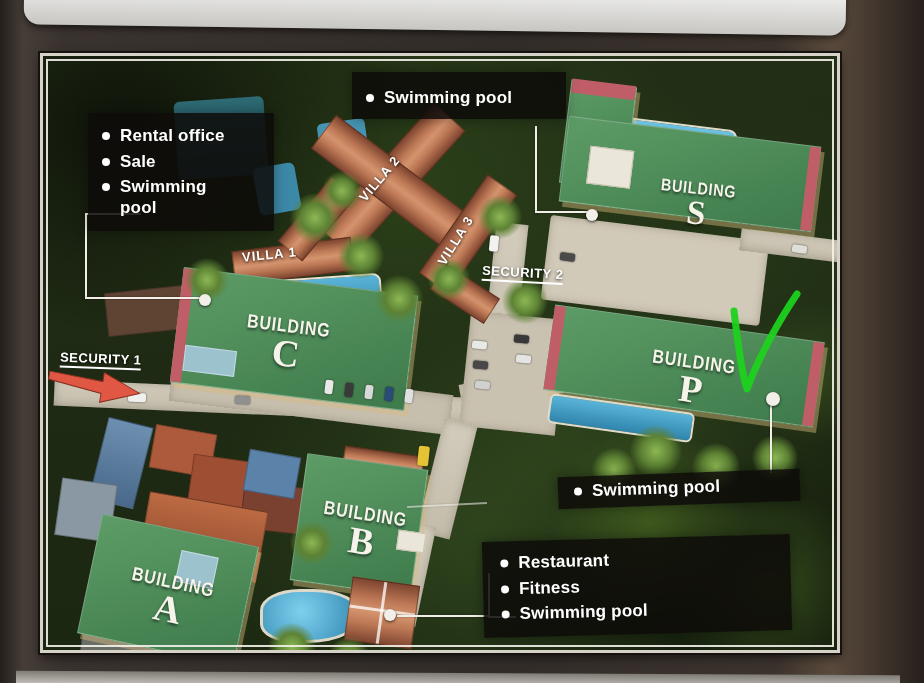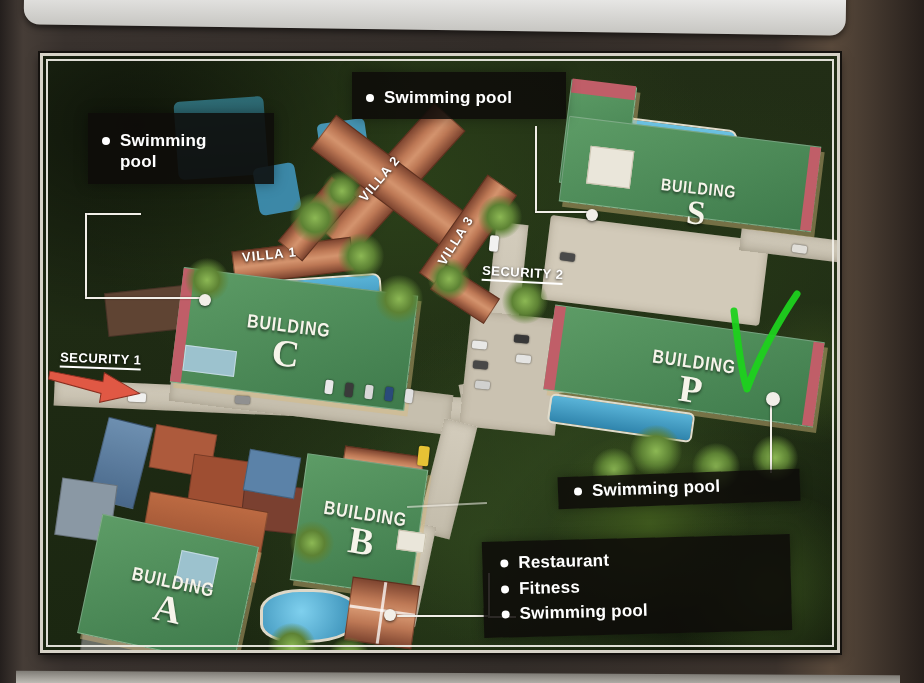--- a/index.html
+++ b/index.html
@@ -223,20 +223,28 @@
 
     <svg class="abs" style="left:4px;top:312px;transform:rotate(9deg);" width="110" height="44" viewBox="0 0 110 44">
       <polygon points="4,14 58,16 58,7 96,22 58,37 58,28 4,22" fill="var(--arrow-red,#e05844)" stroke="#8a2e20" stroke-width="1"></polygon>
     </svg>
 
     <svg class="abs" style="left:0;top:0;" width="800" height="600" viewBox="0 0 800 600">
       <path d="M694,258 C698,292 702,322 707,336 C719,303 740,266 757,241" fill="none" stroke="var(--check-green,#1ed11e)" stroke-width="7" stroke-linecap="round" stroke-linejoin="round" opacity="0.95"></path>
     </svg>
 
     <div class="abs callout" style="left:48px;top:60px;width:164px;padding:13px 8px 12px 14px;font-size:17px;">
+      <div class="row">
+        <span class="bullet"></span>
+        <span class="itm">Rental office</span>
+      </div>
+      <div class="row" style="margin-top:5px;">
+        <span class="bullet"></span>
+        <span class="itm">Sale</span>
+      </div>
       <div class="row" style="margin-top:5px;">
         <span class="bullet"></span>
         <span class="itm" style="max-width:92px;">Swimming pool</span>
       </div>
     </div>
 
     <div class="abs callout" style="left:312px;top:19px;width:190px;padding:10px 10px 10px 14px;font-size:17px;">
       <div class="row" style="margin-top:6px;">
         <span class="bullet"></span>
         <span class="itm">Swimming pool</span>

